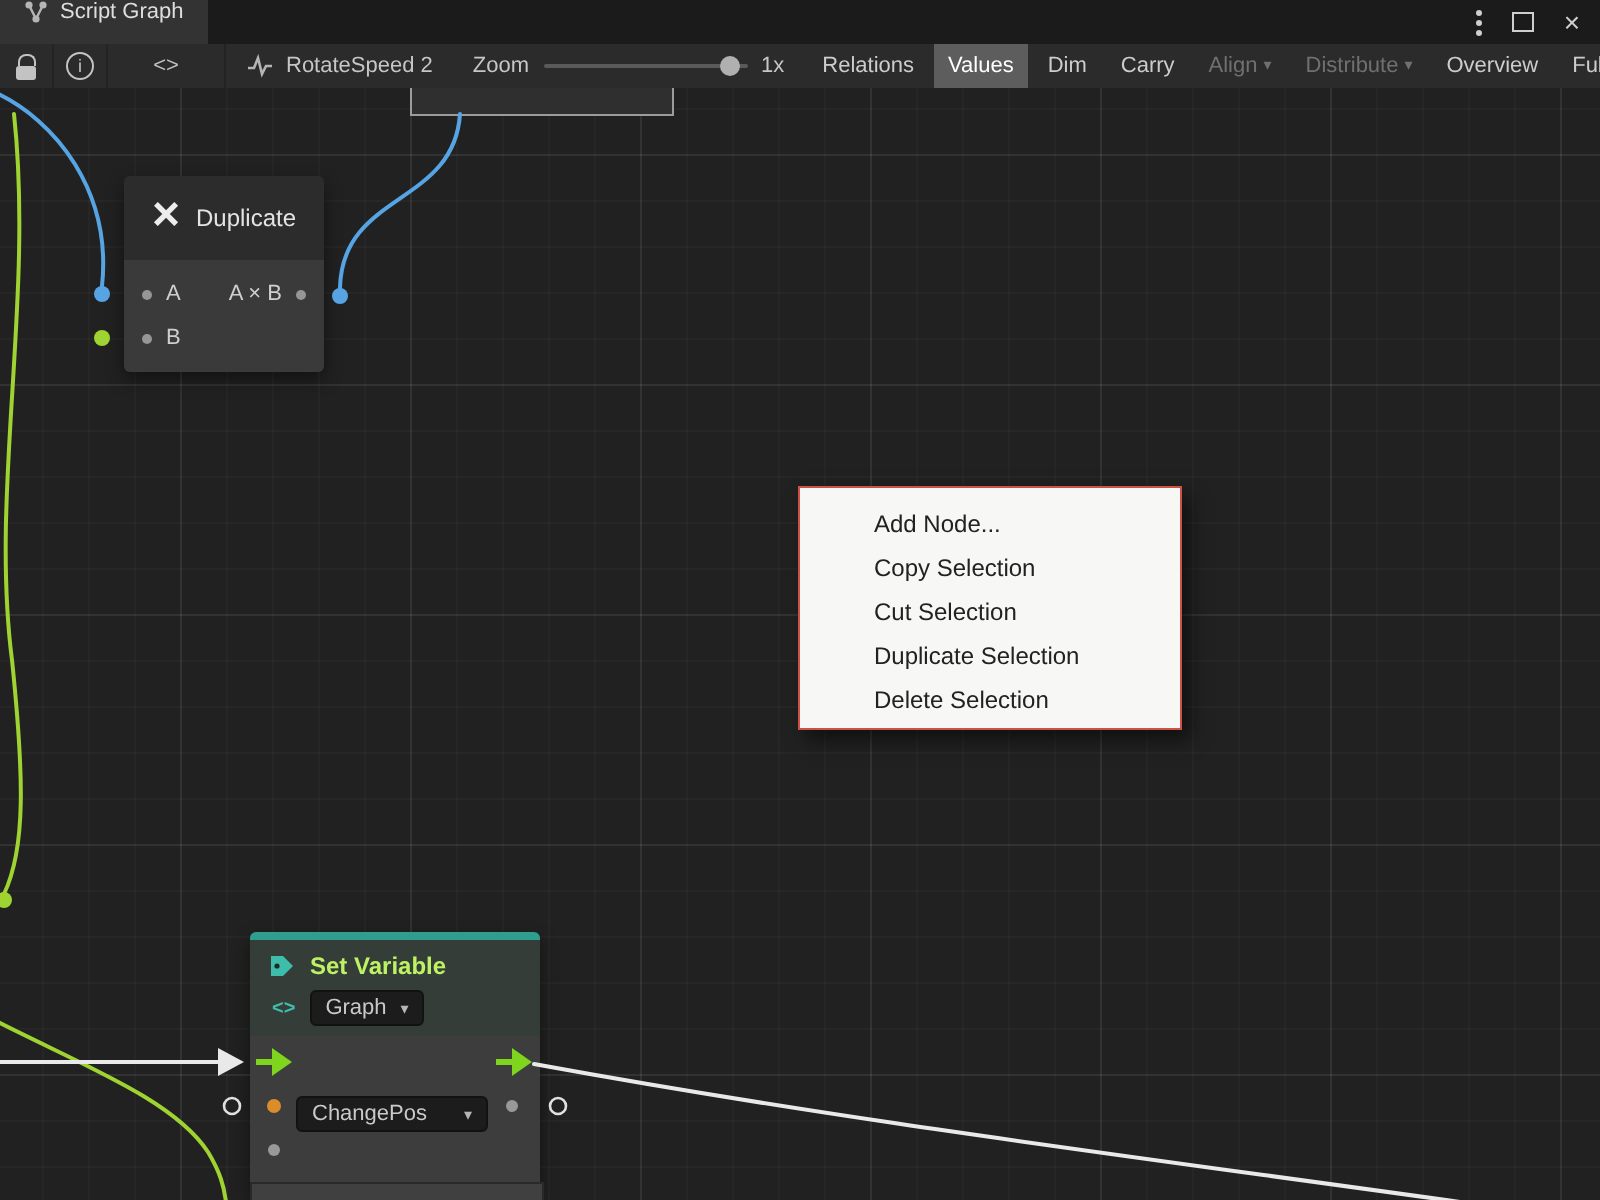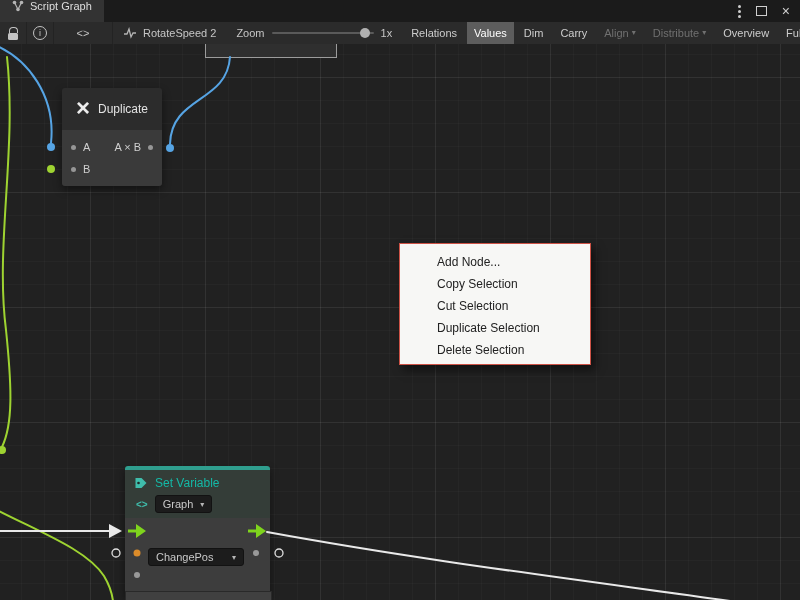--- a/index.html
+++ b/index.html
@@ -69,21 +69,21 @@
   .nm-title{font-size:12px;color:#e3e3e3;}
   .nm-body{background:#3a3a3a;border-radius:0 0 3px 3px;padding:6px 0;}
   .port-row{height:22px;display:flex;align-items:center;padding:0 9px;gap:7px;}
   .pdot{width:5px;height:5px;border-radius:50%;background:#969696;flex:none;}
   .row-right{margin-left:auto;display:flex;align-items:center;gap:7px;}
 
   .node-setvar{left:125px;top:422px;width:145px;}
   .sv-strip{height:4px;background:var(--node-accent-teal,#2f9e8e);border-radius:3px 3px 0 0;}
   .sv-header{background:#343d38;padding:2px 0 4px;}
   .sv-row1{height:22px;display:flex;align-items:center;gap:7px;padding:0 9px;}
-  .sv-title{font-size:12px;color:#14b8a6;}
+  .sv-title{font-size:12px;color:#bef264;font-weight:bold;}
   .sv-row2{height:20px;display:flex;align-items:center;gap:7px;padding:0 9px 0 11px;}
   .code-teal{color:var(--icon-teal,#3fbdab);font-weight:bold;font-size:10px;}
   .pill{display:flex;align-items:center;gap:7px;background:#1c1c1c;border:1px solid #121212;
         border-radius:3px;height:16px;padding:0 7px;color:#c9c9c9;font-size:11px;}
   .pill .caret{color:#b5b5b5;}
   .sv-body{background:#3d3d3d;border-radius:0 0 2px 2px;padding:6px 0;}
   .sv-flow-row{height:22px;}
   .sv-value-row{height:22px;display:flex;align-items:center;padding-left:23px;}
   .sv-value-row .pill{width:80px;justify-content:space-between;}
   .sv-extra-row{height:22px;}

